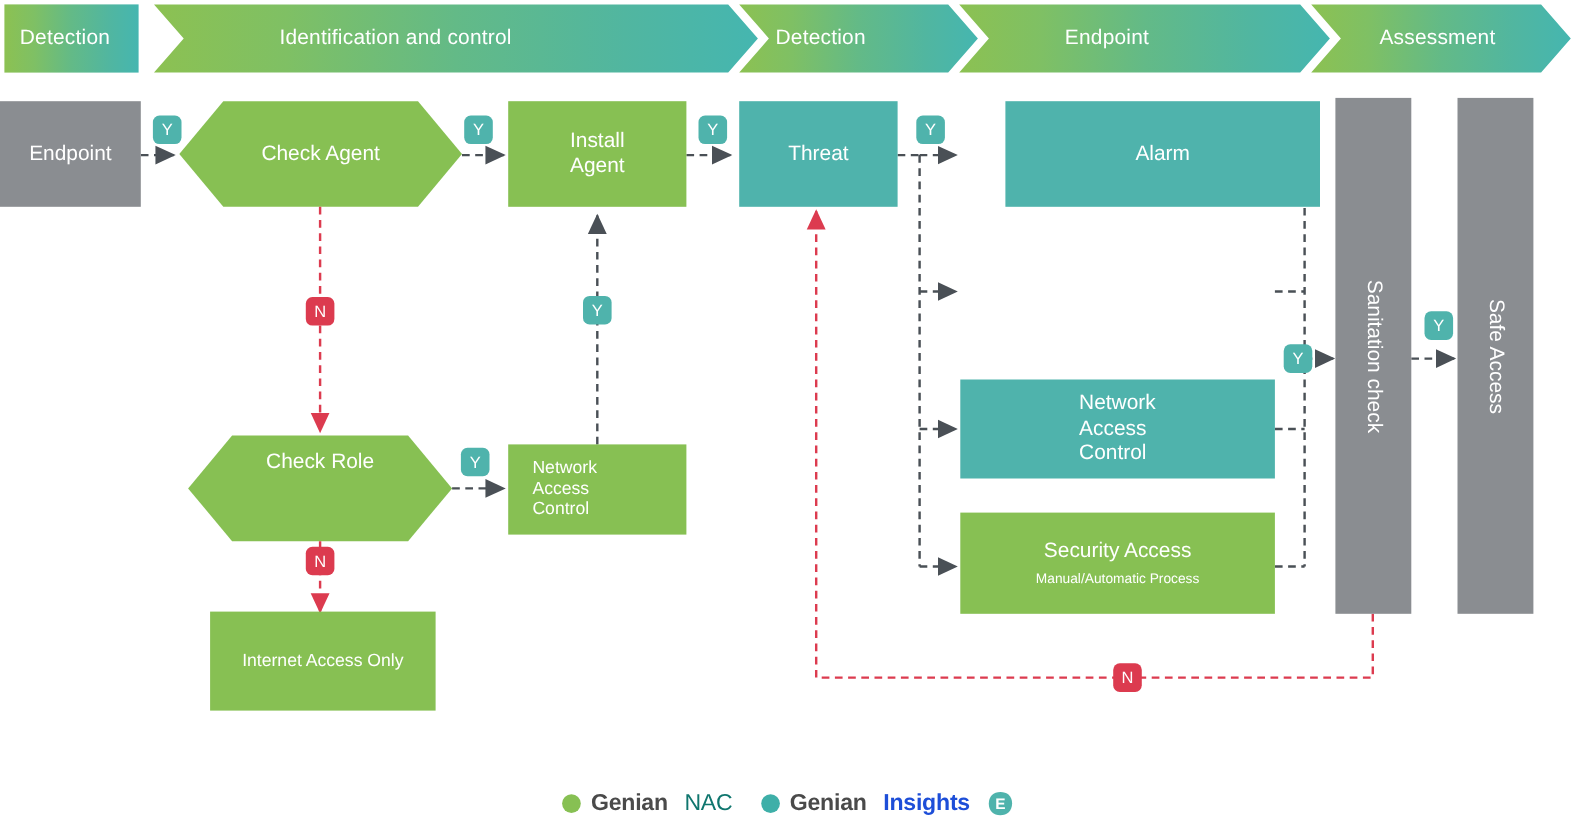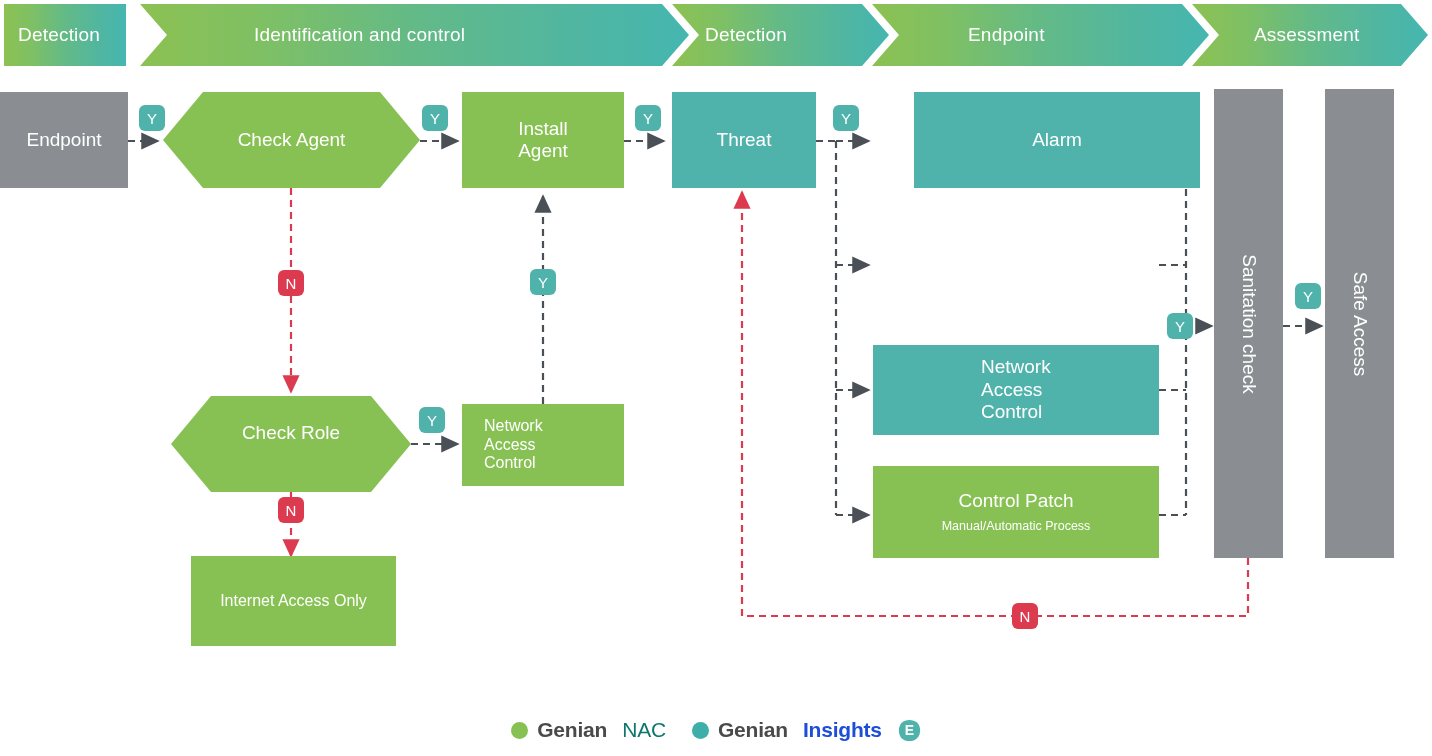--- a/index.html
+++ b/index.html
@@ -144,21 +144,21 @@
 
   <div class="node n-green big" style="left:462px;top:92px;width:162px;height:96px;flex-direction:column;">
     <span class="ntext">Install</span>
     <span class="ntext">Agent</span>
   </div>
 
   <div class="node n-teal big" style="left:672px;top:92px;width:144px;height:96px;">
     <span class="ntext">Threat</span>
   </div>
 
-  <div class="hexwrap" style="left:171px;top:385px;width:240px;height:96px;">
+  <div class="hexwrap" style="left:171px;top:372px;width:240px;height:96px;">
     <span class="hexlabel">Check Role</span>
   </div>
 
   <div class="node n-green med" style="left:462px;top:404px;width:162px;height:82px;flex-direction:column;align-items:flex-start;padding-left:22px;box-sizing:border-box;justify-content:center;">
     <span class="ntext">Network</span>
     <span class="ntext">Access</span>
     <span class="ntext">Control</span>
   </div>
 
   <div class="node n-green med" style="left:191px;top:556px;width:205px;height:90px;">
@@ -170,21 +170,21 @@
   </div>
 
 
   <div class="node n-teal big" style="left:873px;top:345px;width:286px;height:90px;flex-direction:column;align-items:flex-start;padding-left:108px;box-sizing:border-box;justify-content:center;">
     <span class="ntext">Network</span>
     <span class="ntext">Access</span>
     <span class="ntext">Control</span>
   </div>
 
   <div class="node n-green big" style="left:873px;top:466px;width:286px;height:92px;flex-direction:column;">
-    <span class="ntext">Control Patch</span>
+    <span class="ntext">Security Access</span>
     <span class="sub">Manual/Automatic Process</span>
   </div>
 
   <div class="vbar" style="left:1214px;top:89px;width:69px;height:469px;">
     <span class="vtext">Sanitation check</span>
   </div>
 
   <div class="vbar" style="left:1325px;top:89px;width:69px;height:469px;">
     <span class="vtext">Safe Access</span>
   </div>

